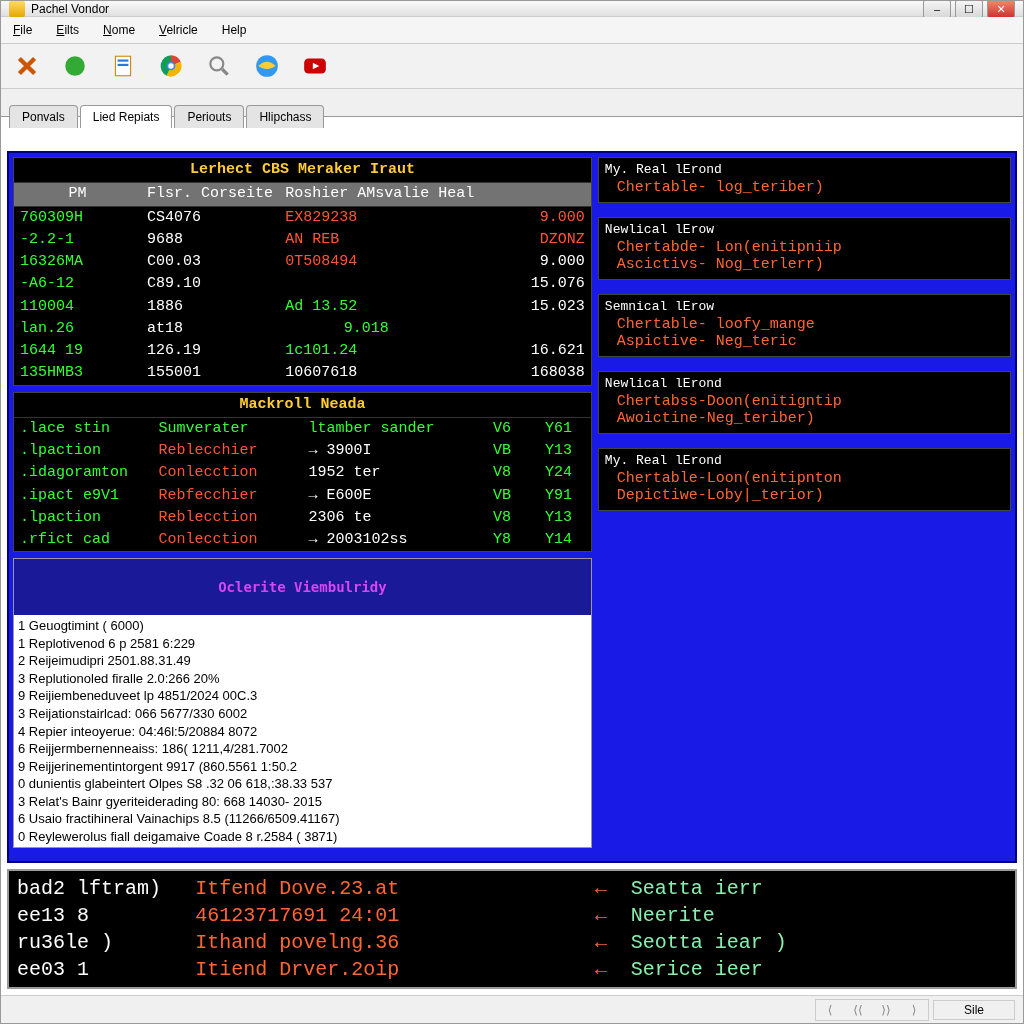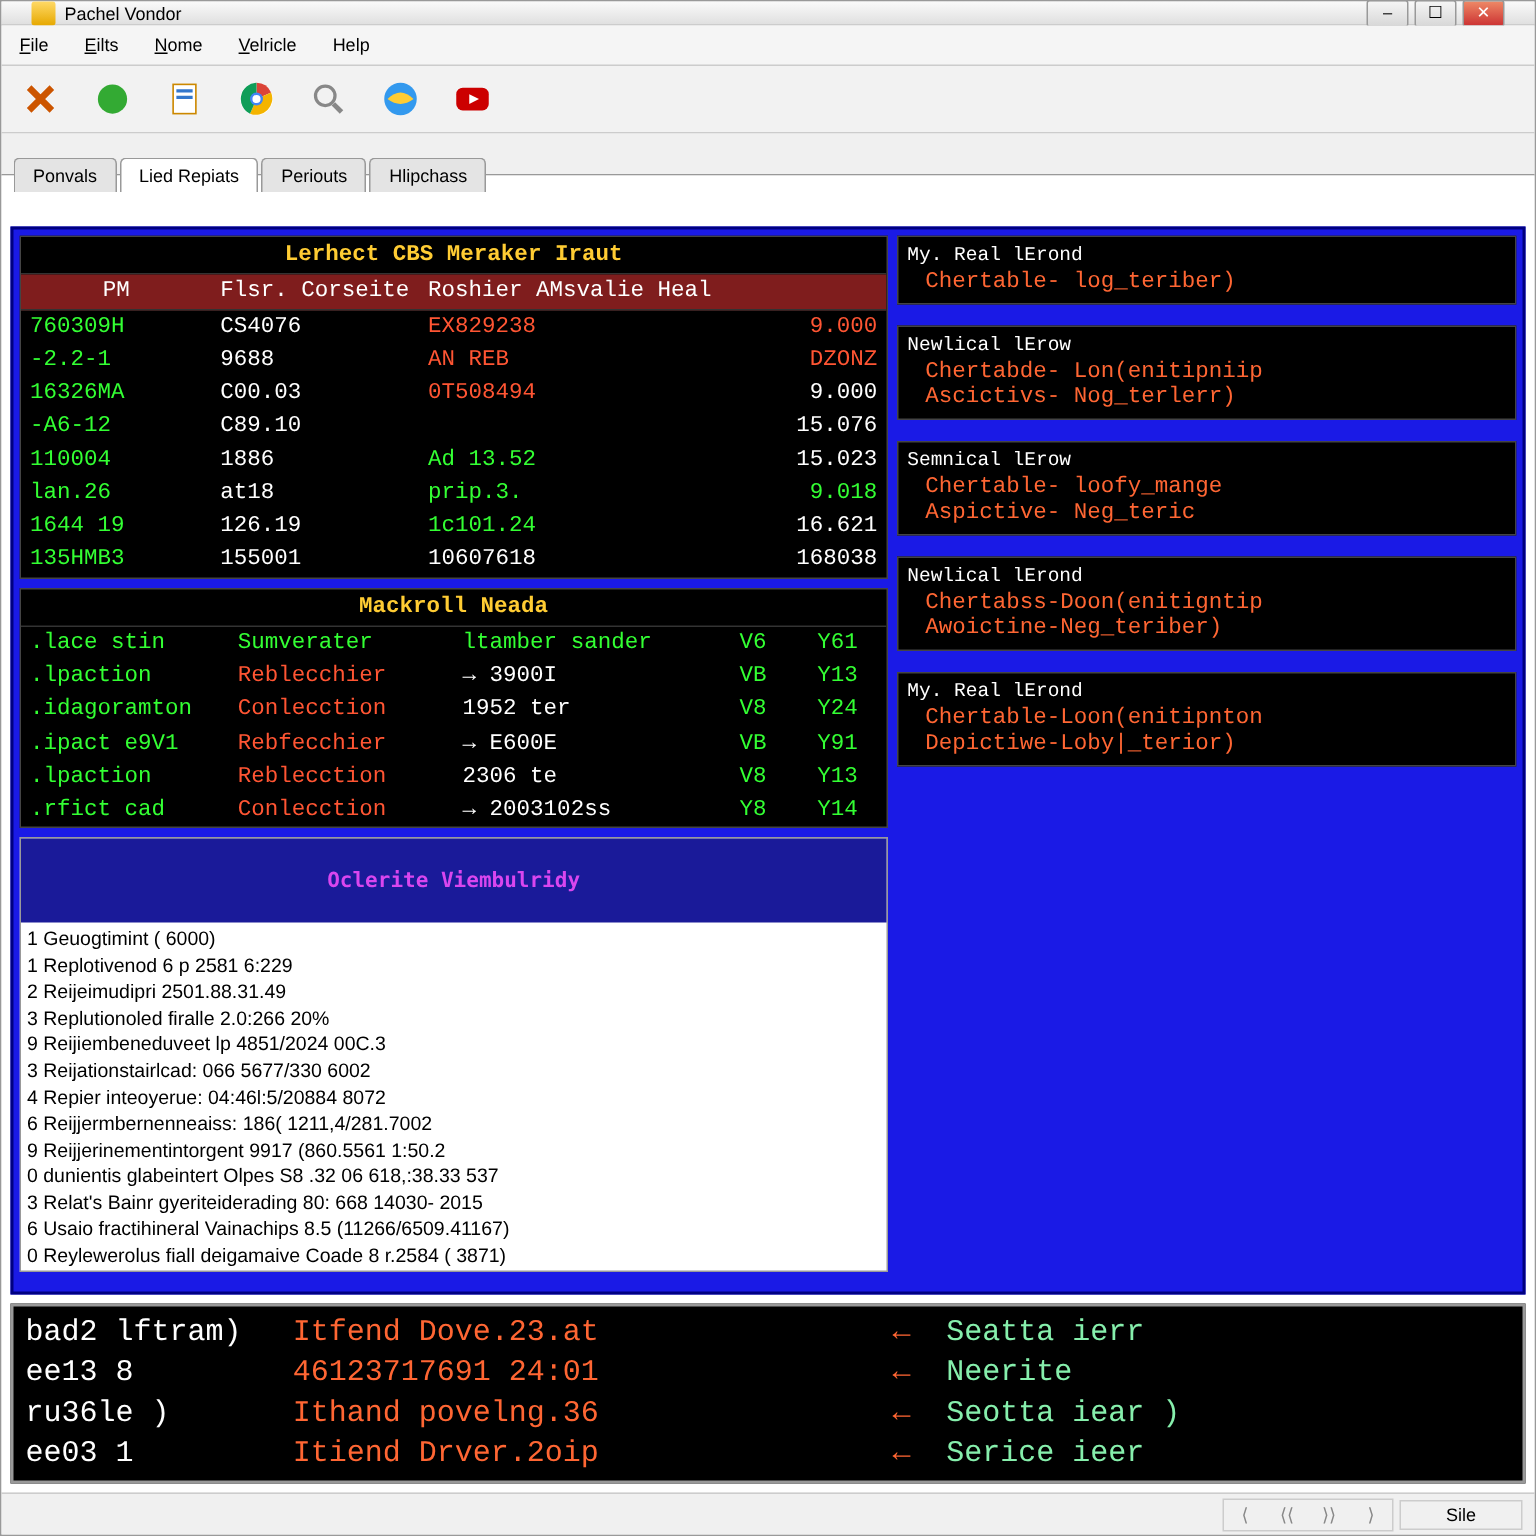--- a/index.html
+++ b/index.html
@@ -1,19 +1,19 @@
 <!DOCTYPE html>
 <html><head>
 <meta charset="utf-8">
 <style>
 * { margin: 0; padding: 0; box-sizing: border-box; }
 body { font-family: "Segoe UI", Tahoma, sans-serif; font-size: 12px; background: #e8e8e8; width: 1024px; height: 1024px; overflow: hidden; }
 
 .window { background: #f0f0f0; border: 1px solid #999; width: 1024px; height: 1024px; display: flex; flex-direction: column; }
-.titlebar { background: linear-gradient(#fafafa,#e0e0e0); height: 16px; display: flex; align-items: center; padding: 0 20px; border-bottom: 1px solid #ccc; }
+.titlebar { background: linear-gradient(#fafafa,#e0e0e0); height: 16px; display: flex; align-items: center; padding: 0 8px; border-bottom: 1px solid #ccc; }
 .titlebar .app-icon { width: 16px; height: 16px; background: linear-gradient(#ffd966,#e6a800); border-radius: 2px; margin-right: 6px; }
 .titlebar .title { flex: 1; font-size: 12px; }
 .winbtns { display: flex; gap: 4px; }
 .winbtn { width: 28px; height: 18px; border: 1px solid #999; background: linear-gradient(#f5f5f5,#d8d8d8); border-radius: 2px; font-size: 11px; line-height: 16px; text-align: center; }
 .winbtn.close { background: linear-gradient(#e86,#c33); color: #fff; }
 
 .menubar { background: #f5f5f5; border-bottom: 1px solid #ccc; padding: 4px 8px; display: flex; gap: 16px; }
 .menubar .menu-item { padding: 2px 4px; cursor: default; }
 .menubar .menu-item span.ul { text-decoration: underline; }
 
@@ -26,21 +26,21 @@
 .tab.active { background: #fff; }
 
 .main-area { flex: 1; background: #fff; padding: 6px; display: flex; flex-direction: column; gap: 6px; overflow: hidden; }
 
 .blue-panel { background: #1a1ae6; border: 2px solid #000080; padding: 4px; display: flex; gap: 6px; flex: 1; overflow: hidden; margin-top: 28px; }
 .left-col { flex: 0 0 58%; display: flex; flex-direction: column; gap: 6px; overflow: hidden; }
 .right-col { flex: 1; display: flex; flex-direction: column; gap: 14px; overflow: hidden; }
 
 .term-box { background: #000; border: 1px solid #444; font-family: "Consolas","Courier New",monospace; font-size: 15px; line-height: 1.35; overflow: hidden; }
 .term-title { color: #ffcc33; text-align: center; padding: 2px 0; border-bottom: 1px solid #333; font-weight: bold; }
-.term-header-row { display: flex; color: #fff; background: #7f1d1d; border-bottom: 1px solid #333; }
+.term-header-row { display: flex; color: #fff; background: #737373; border-bottom: 1px solid #333; }
 .term-header-row > div, .term-row > div { padding: 1px 6px; overflow: hidden; white-space: nowrap; }
 .term-row { display: flex; }
 .c-green { color: #33ff33; }
 .c-white { color: #ffffff; }
 .c-red { color: #ff5533; }
 
 .table1 .col1 { width: 22%; }
 .table1 .col2 { width: 24%; }
 .table1 .col3 { width: 34%; }
 .table1 .col4 { width: 20%; text-align: right; }
@@ -192,21 +192,20 @@
               </div>
               <div class="term-row">
                 <div class="col1 c-green">110004</div>
                 <div class="col2 c-white">1886</div>
                 <div class="col3 c-green">Ad 13.52</div>
                 <div class="col4 c-white">15.023</div>
               </div>
               <div class="term-row">
                 <div class="col1 c-green">lan.26</div>
                 <div class="col2 c-white">at18</div>
-                <div class="col3 c-green">prip.3.</div>
                 <div class="col4 c-green">9.018</div>
               </div>
               <div class="term-row">
                 <div class="col1 c-green">1644 19</div>
                 <div class="col2 c-white">126.19</div>
                 <div class="col3 c-green">1c101.24</div>
                 <div class="col4 c-white">16.621</div>
               </div>
               <div class="term-row">
                 <div class="col1 c-green">135HMB3</div>

